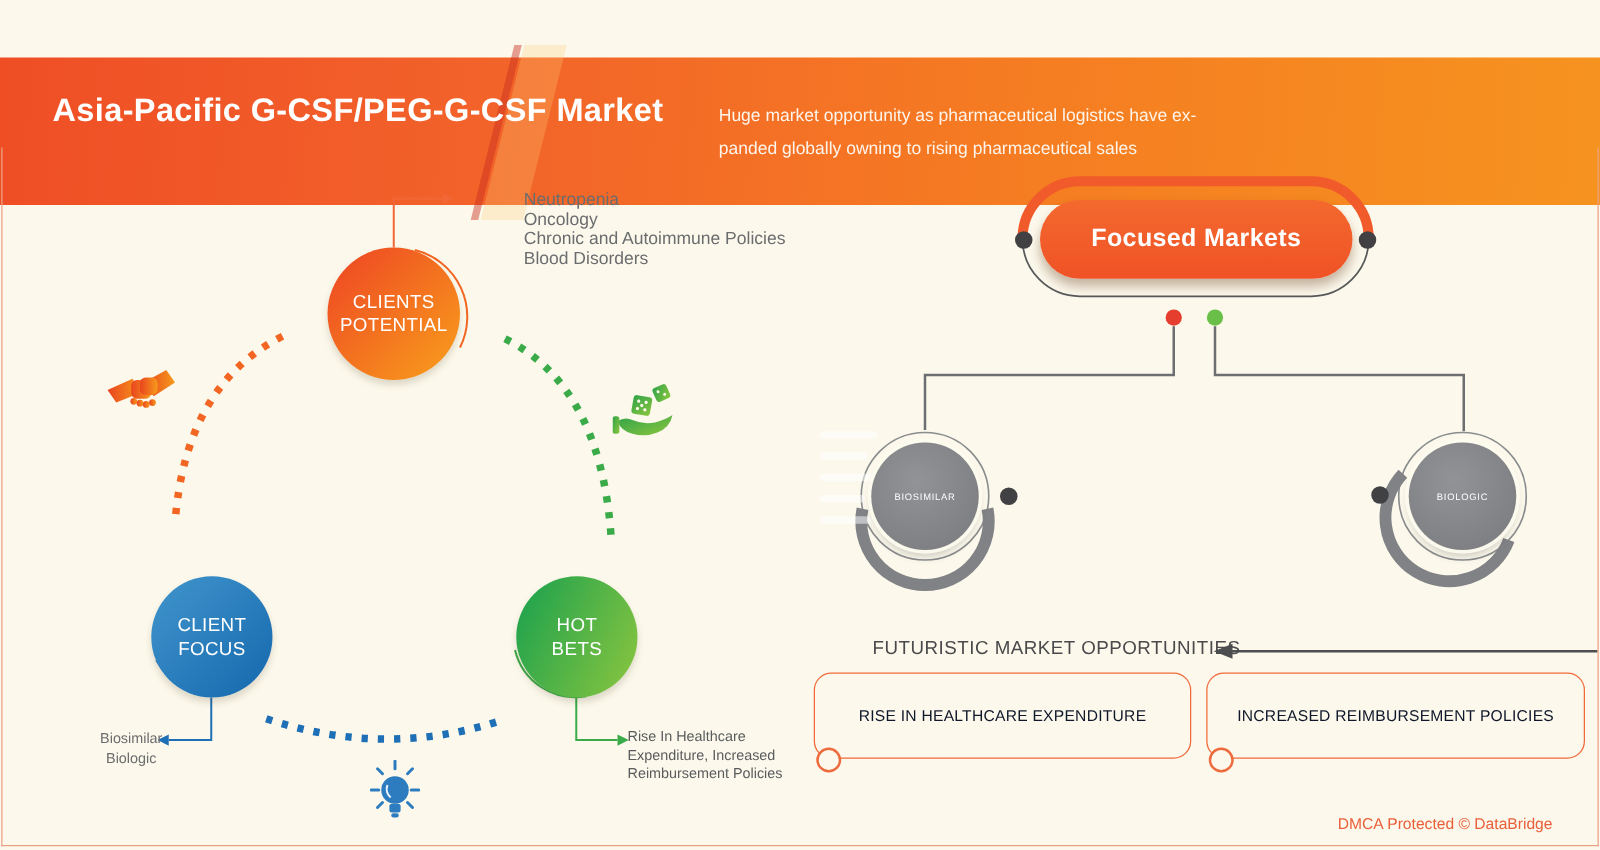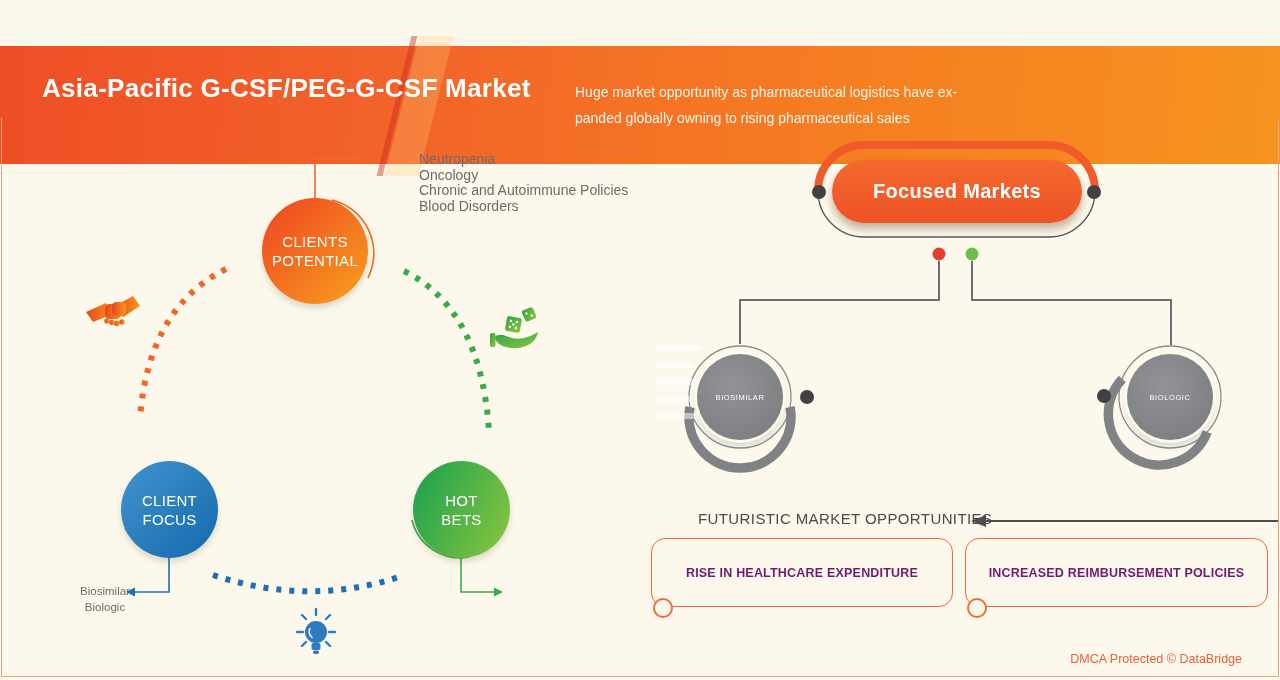--- a/index.html
+++ b/index.html
@@ -49,21 +49,21 @@
   }
   .node-biosimilar{left:697px;top:354px;}
   .node-biologic{left:1127px;top:354px;}
   .ghost-lines{left:656px;top:345px;width:52px;}
   .ghost-lines i{display:block;height:6px;margin-bottom:11px;background:rgba(255,255,255,.5);border-radius:3px;}
   
   .opp-heading{left:650px;top:510px;color:#4a4a4c;font-size:15px;letter-spacing:.4px;margin-left:48px;}
   .opp-box{
     top:538px;height:69px;border:1.6px solid #f0693a;border-radius:14px;
     display:flex;align-items:center;justify-content:center;text-align:center;
-    color:#701a75;font-size:12.5px;font-weight:bold;letter-spacing:.2px;padding:0 14px;
+    color:#0f172a;font-size:12.5px;font-weight:normal;letter-spacing:.2px;padding:0 14px;
   }
   .opp-box1{left:651px;width:302px;}
   .opp-box2{left:965px;width:303px;}
   .opp-ring{width:20px;height:20px;border-radius:50%;border:2.5px solid #ed6b3d;background:#fcf9ec;top:598px;}
   .ring1{left:653px;} .ring2{left:967px;}
   .dmca{right:38px;top:652px;color:#e85f39;font-size:12.5px;}
   
   .frame{left:1px;right:1px;top:118px;bottom:3px;border:1.5px solid #eaa285;border-top:none;pointer-events:none;}
   svg.overlay{left:0;top:0;pointer-events:none;}
 </style>
@@ -208,20 +208,21 @@
   <div class="abs list-potential">
     <span>Neutropenia</span>
     <span>Oncology</span>
     <span>Chronic and Autoimmune Policies</span>
     <span>Blood Disorders</span>
   </div>
   <div class="abs focus-note">
     <span>Biosimilar</span>
     <span>Biologic</span>
   </div>
+  <div class="abs bets-note">Rise In Healthcare Expenditure, Increased Reimbursement Policies</div>
 
   <div class="abs pill">
     <span>Focused Markets</span>
   </div>
 
   <div class="abs ghost-lines">
     <i style="width:46px;"></i>
       <i style="width:38px;"></i>
       <i style="width:44px;"></i>
       <i style="width:36px;"></i>

